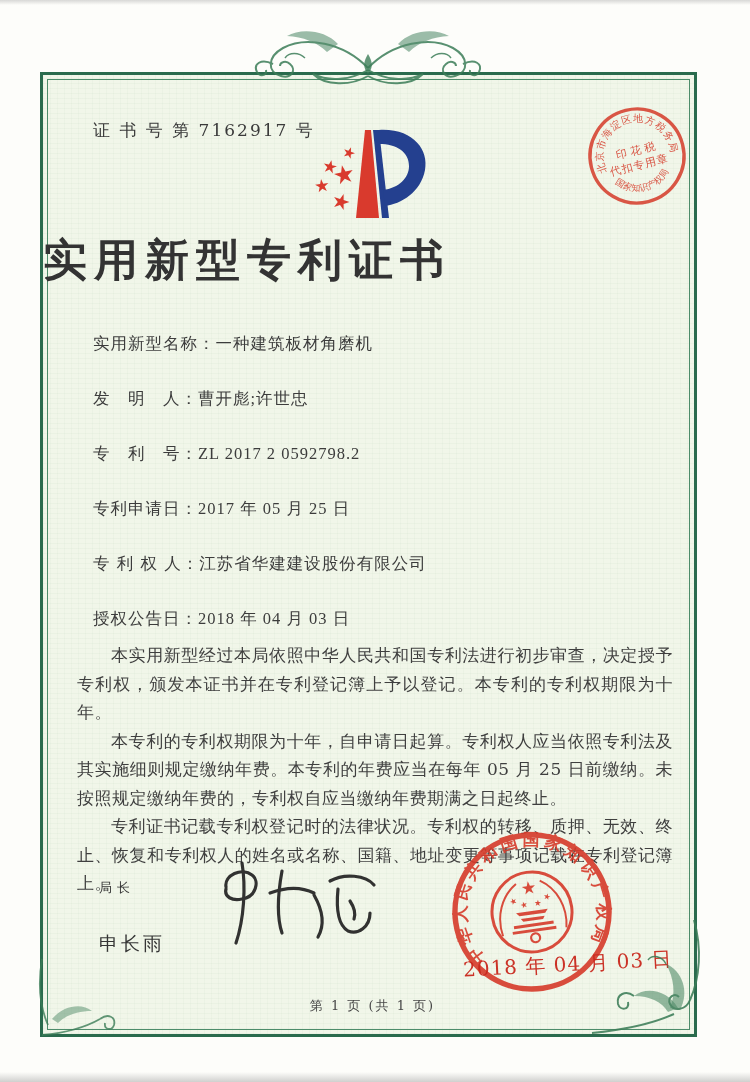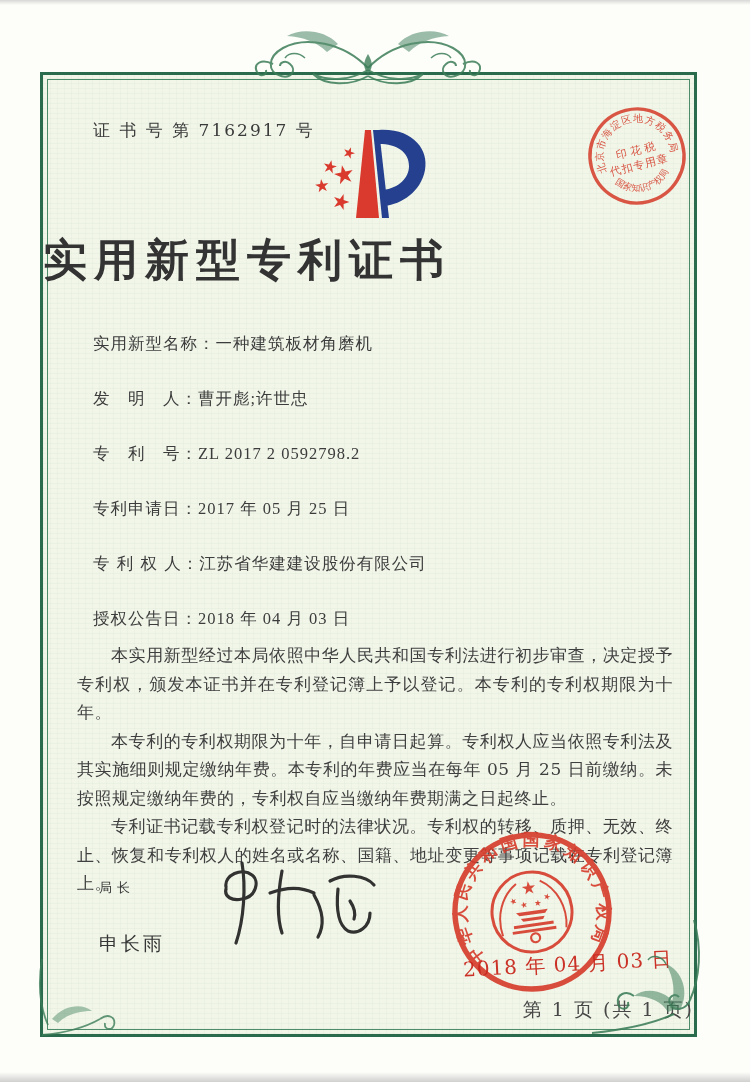--- a/index.html
+++ b/index.html
@@ -46,21 +46,21 @@
   .signer-title{position:absolute; left:56px; top:804px; font-size:13px; letter-spacing:5px; color:#353535;}
   .signer-name{position:absolute; left:56px; top:840px; font-size:19px; letter-spacing:3px; color:#353535;margin-top:16px;}
 
   .signature{position:absolute; left:155px; top:778px;}
   .bigseal{position:absolute; left:399px; top:747px; opacity:.9;}
   .sealdate{
     position:absolute; left:420px; top:876px; font-size:20px; letter-spacing:1px;
     color:#c9281d; transform:rotate(-3deg); white-space:nowrap; opacity:.95;
   }
 
-  .footer{position:absolute; left:8px; right:0; top:922px; text-align:right; font-size:19px; letter-spacing:2px; color:#474747;}
+  .footer{position:absolute; left:8px; right:0; top:922px; text-align:center; font-size:13px; letter-spacing:2px; color:#474747;}
 
   .orn{position:absolute; pointer-events:none;}
   .orn-top{left:243px; top:24px;}
   .orn-br{left:582px; top:912px;}
   .orn-bl{left:34px; top:953px;}
 
   svg text{font-family:"DejaVu Serif", serif;}
 </style>
 </head>
 <body>

